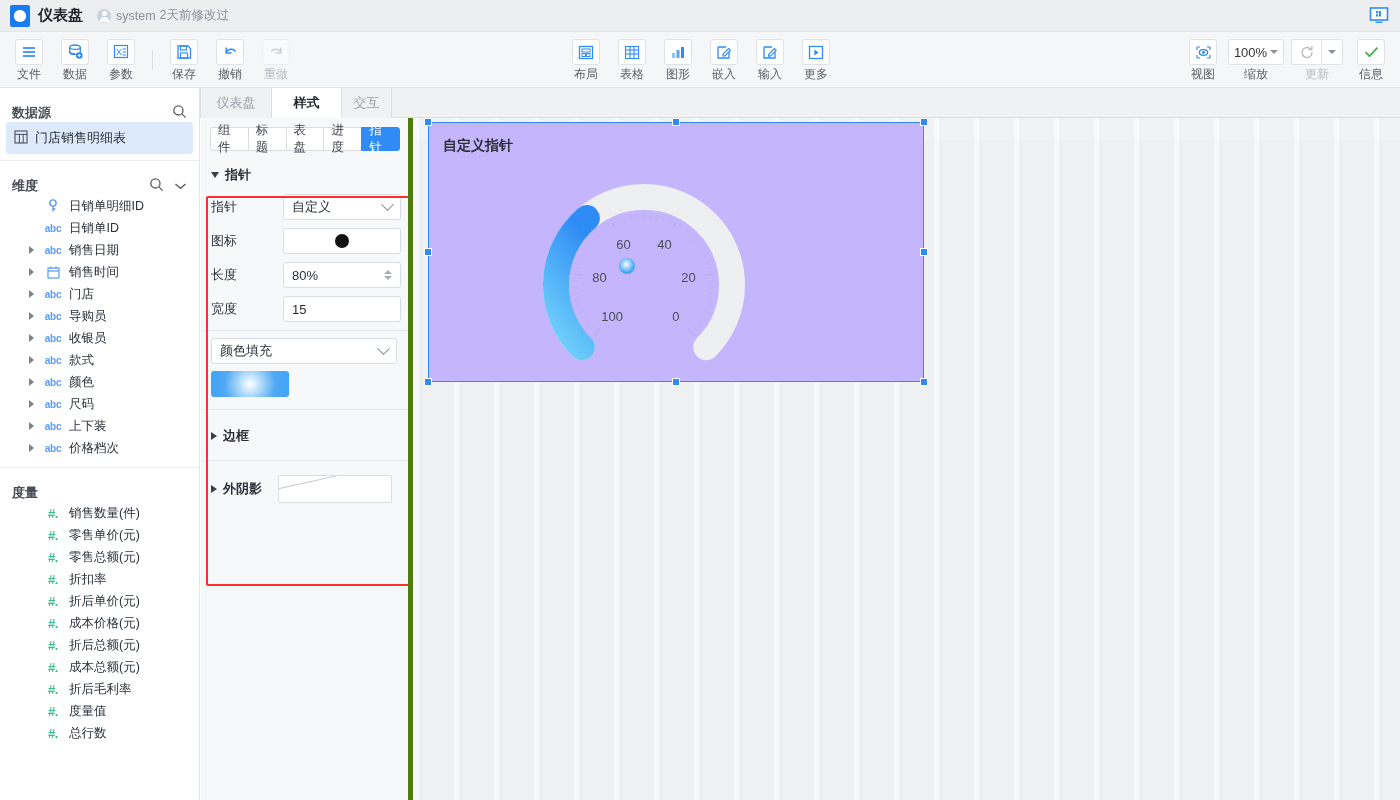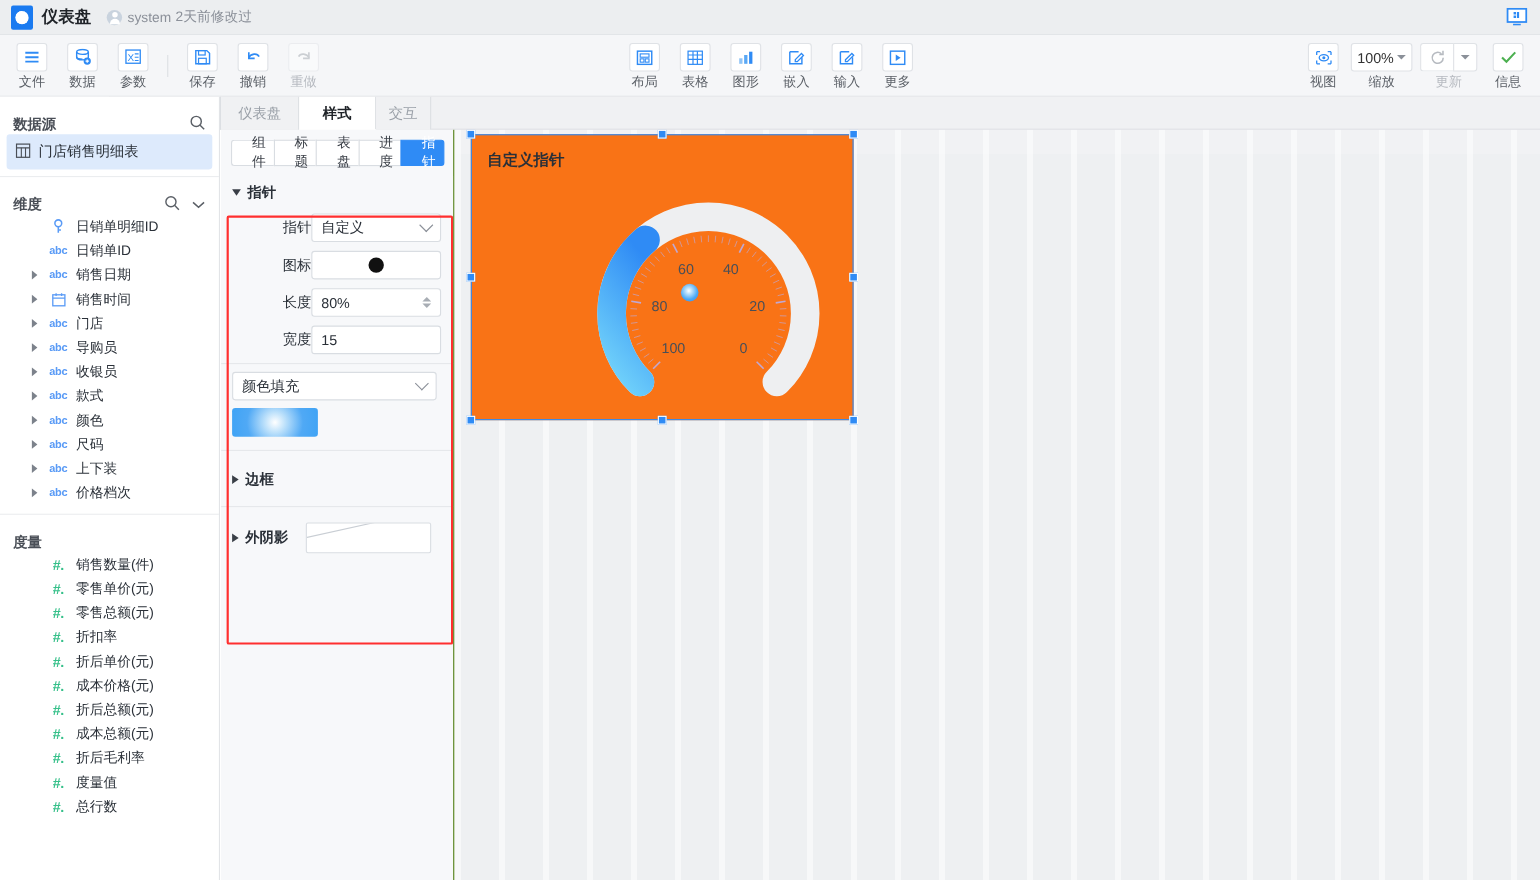--- a/index.html
+++ b/index.html
@@ -130,21 +130,21 @@
     width: 0; height: 0; border-top: 4px solid transparent; border-bottom: 4px solid transparent;
     border-left: 5px solid #7c828b;
   }
   .type-icon { width: 20px; flex: none; display: flex; align-items: center; justify-content: center;
                font-size: 10px; color: #5a9bf6; font-weight: bold; letter-spacing: -0.3px; }
   .type-icon.meas { color: #36c08a; font-size: 13px; }
 
   
   .style-panel {
     position: absolute; left: 201px; top: 118px; width: 212px; height: 682px;
-    background: #f7f8fa; border-right: 1px solid #4d7c0f; overflow: hidden; text-align: right;
+    background: #f7f8fa; border-right: 5px solid #4d7c0f; overflow: hidden;
   }
   .sp-tabs { display: flex; padding: 9px 8px 9px 9px; gap: 0; }
   .sp-tab {
     height: 24px; padding: 0 7px; display: flex; align-items: center; justify-content: center;
     font-size: 12.5px; background: #fff; border: 1px solid #d9dde2; border-right: none;
     color: #3a3f47; cursor: pointer;
   }
   .sp-tab:first-child { border-radius: 3px 0 0 3px; }
   .sp-tab:last-child { border-right: 1px solid #d9dde2; border-radius: 0 3px 3px 0; }
   .sp-tab.active { background: #2f8bf5; border-color: #2f8bf5; color: #fff; }
@@ -195,22 +195,22 @@
   }
   .canvas-cols {
     position: absolute; inset: 0;
     background-image: repeating-linear-gradient(to right,
       rgba(255,255,255,.55) 0px, rgba(255,255,255,.55) 5px,
       rgba(0,0,0,0) 5px, rgba(0,0,0,0) 40px);
   }
   .canvas-topband { position: absolute; left:0; top:0; width:100%; height: 22px; background: rgba(255,255,255,.18); }
 
   .widget {
-    position: absolute; left: 14px; top: 4px; width: 348px; height: 260px;
-    background: #f97316; border: 1px solid #2f8bf5;
+    position: absolute; left: 14px; top: 4px; width: 496px; height: 260px;
+    background: #c4b5fd; border: 1px solid #2f8bf5;
   }
   .widget-title {
     position: absolute; left: 14px; top: 14px; font-size: 14px; font-weight: bold; color: #2a3038;
   }
   .handle {
     position: absolute; width: 8px; height: 8px; background: #2f8bf5; border: 1px solid #fff;
     z-index: 3;
   }
   .h-nw { left: -5px; top: -5px; } .h-n { left: 50%; margin-left: -4px; top: -5px; }
   .h-ne { right: -5px; top: -5px; } .h-w { left: -5px; top: 50%; margin-top: -4px; }

